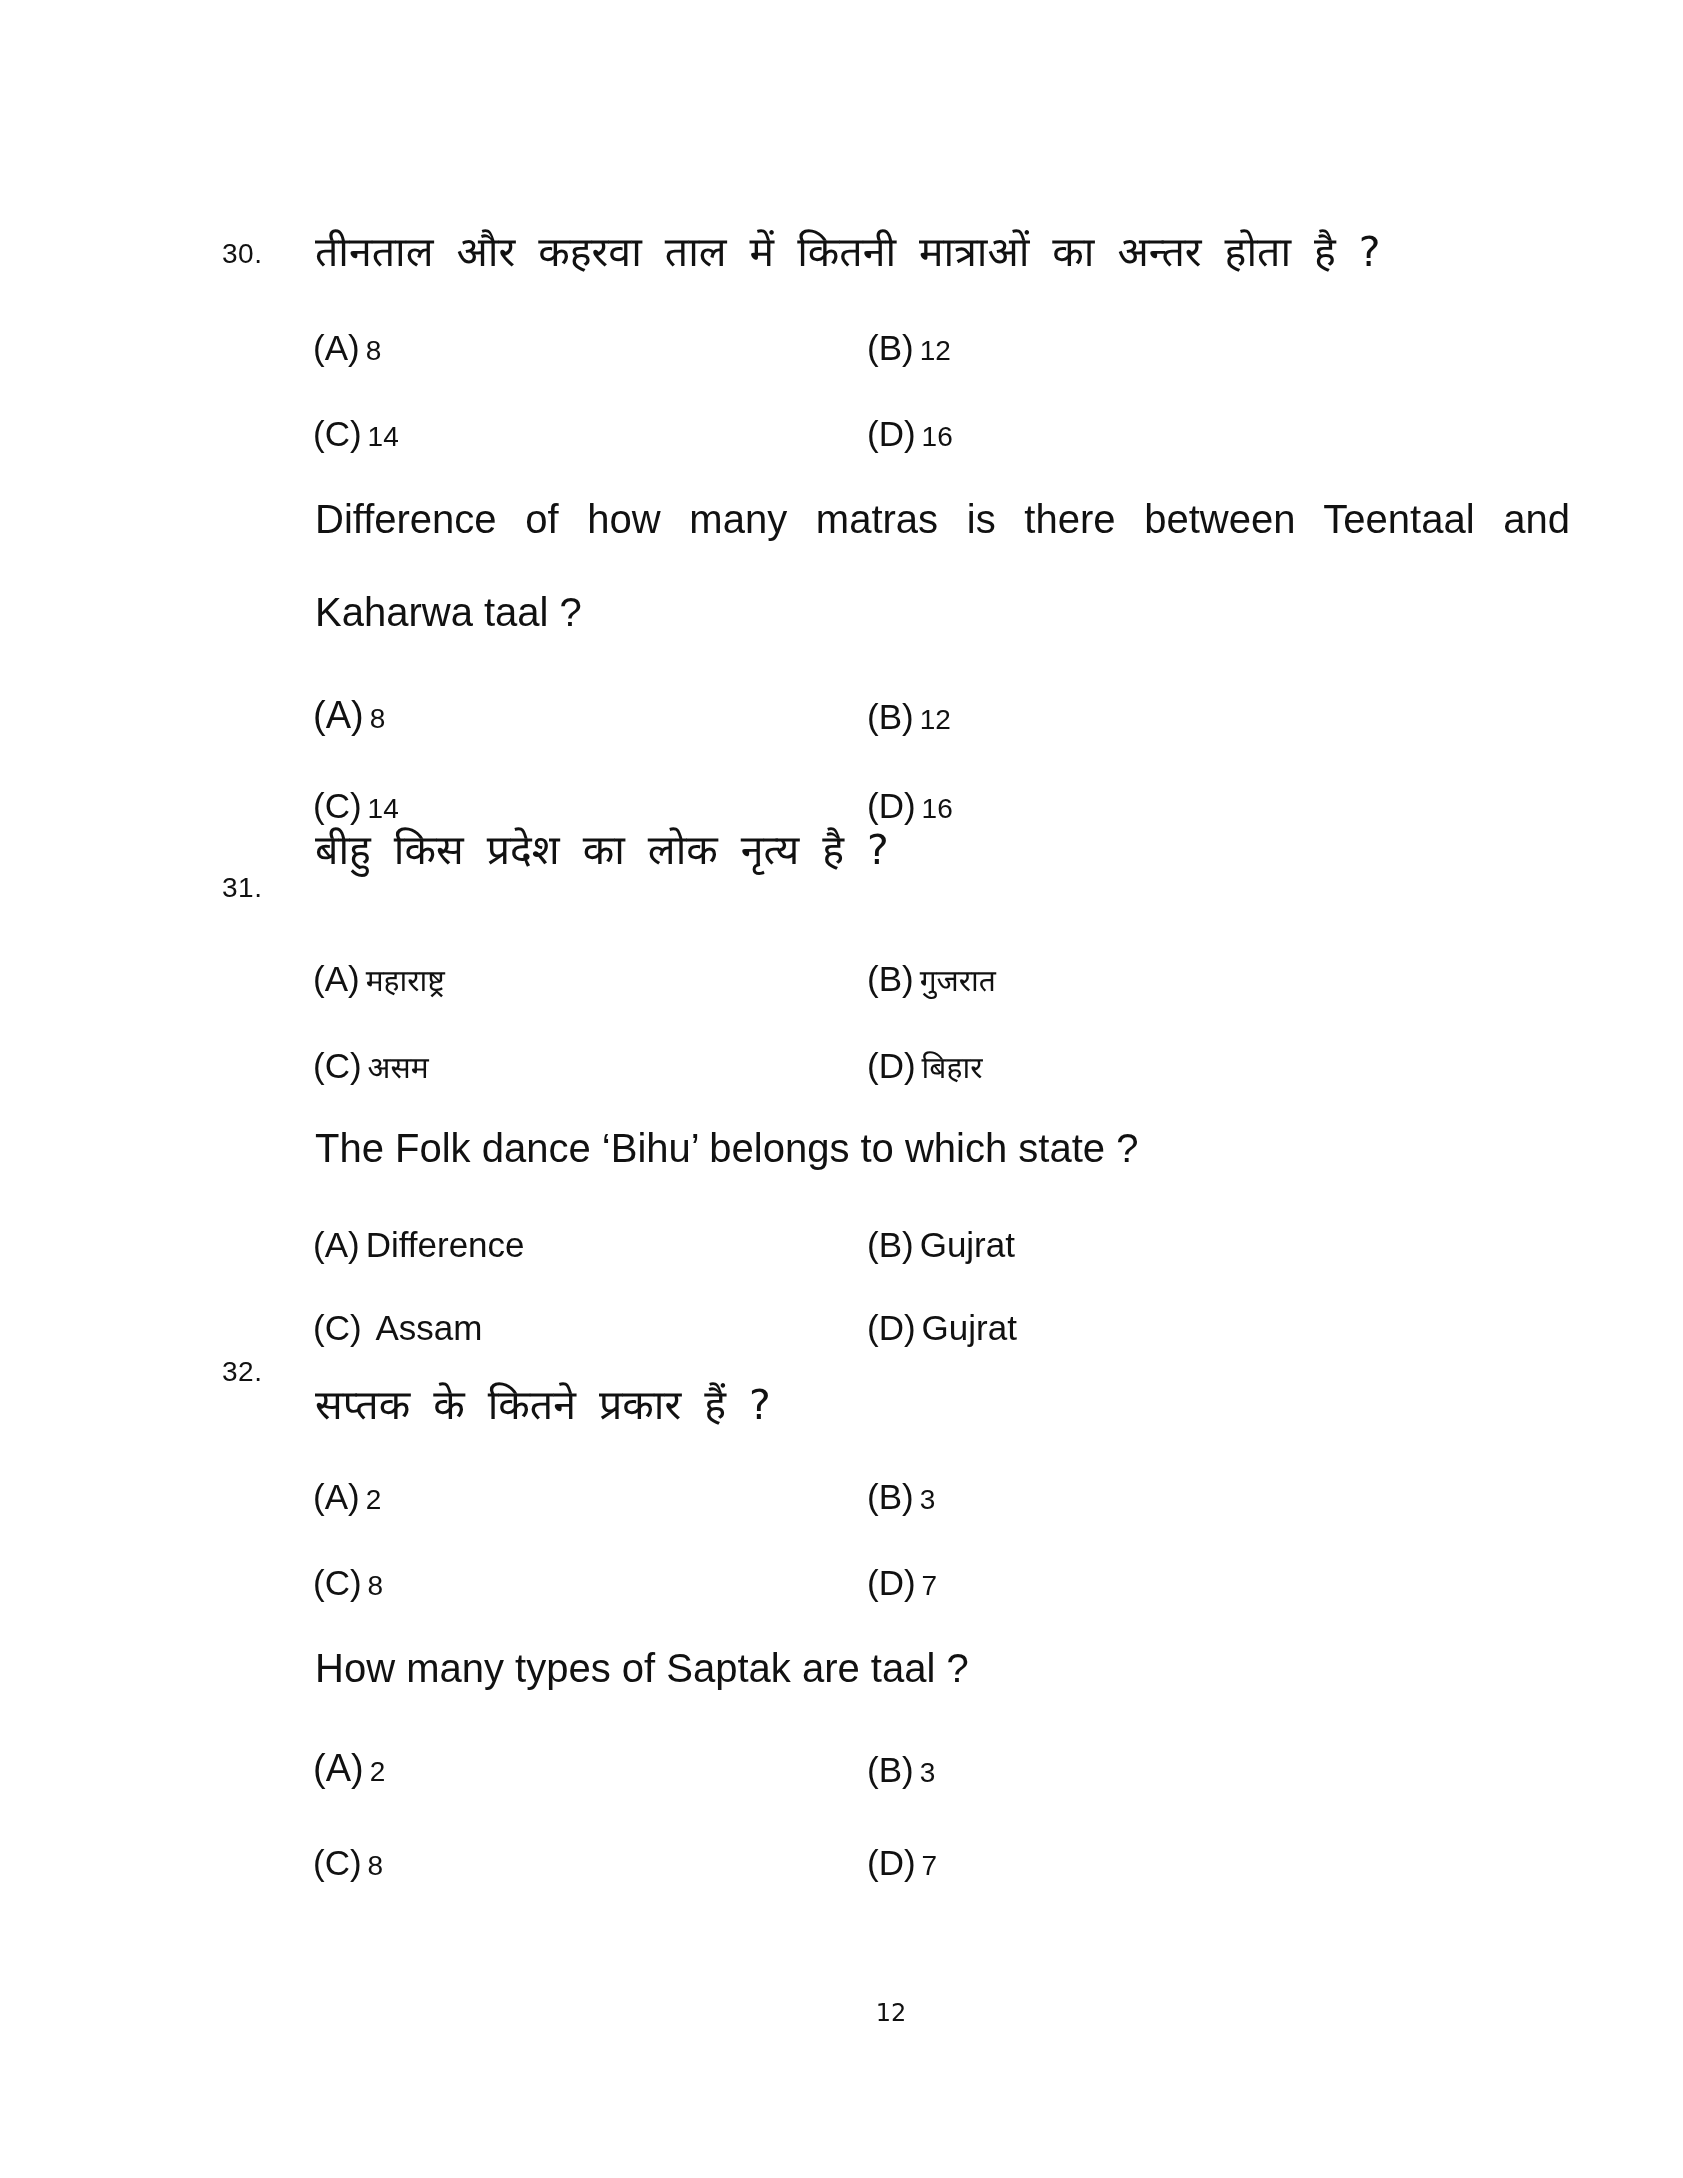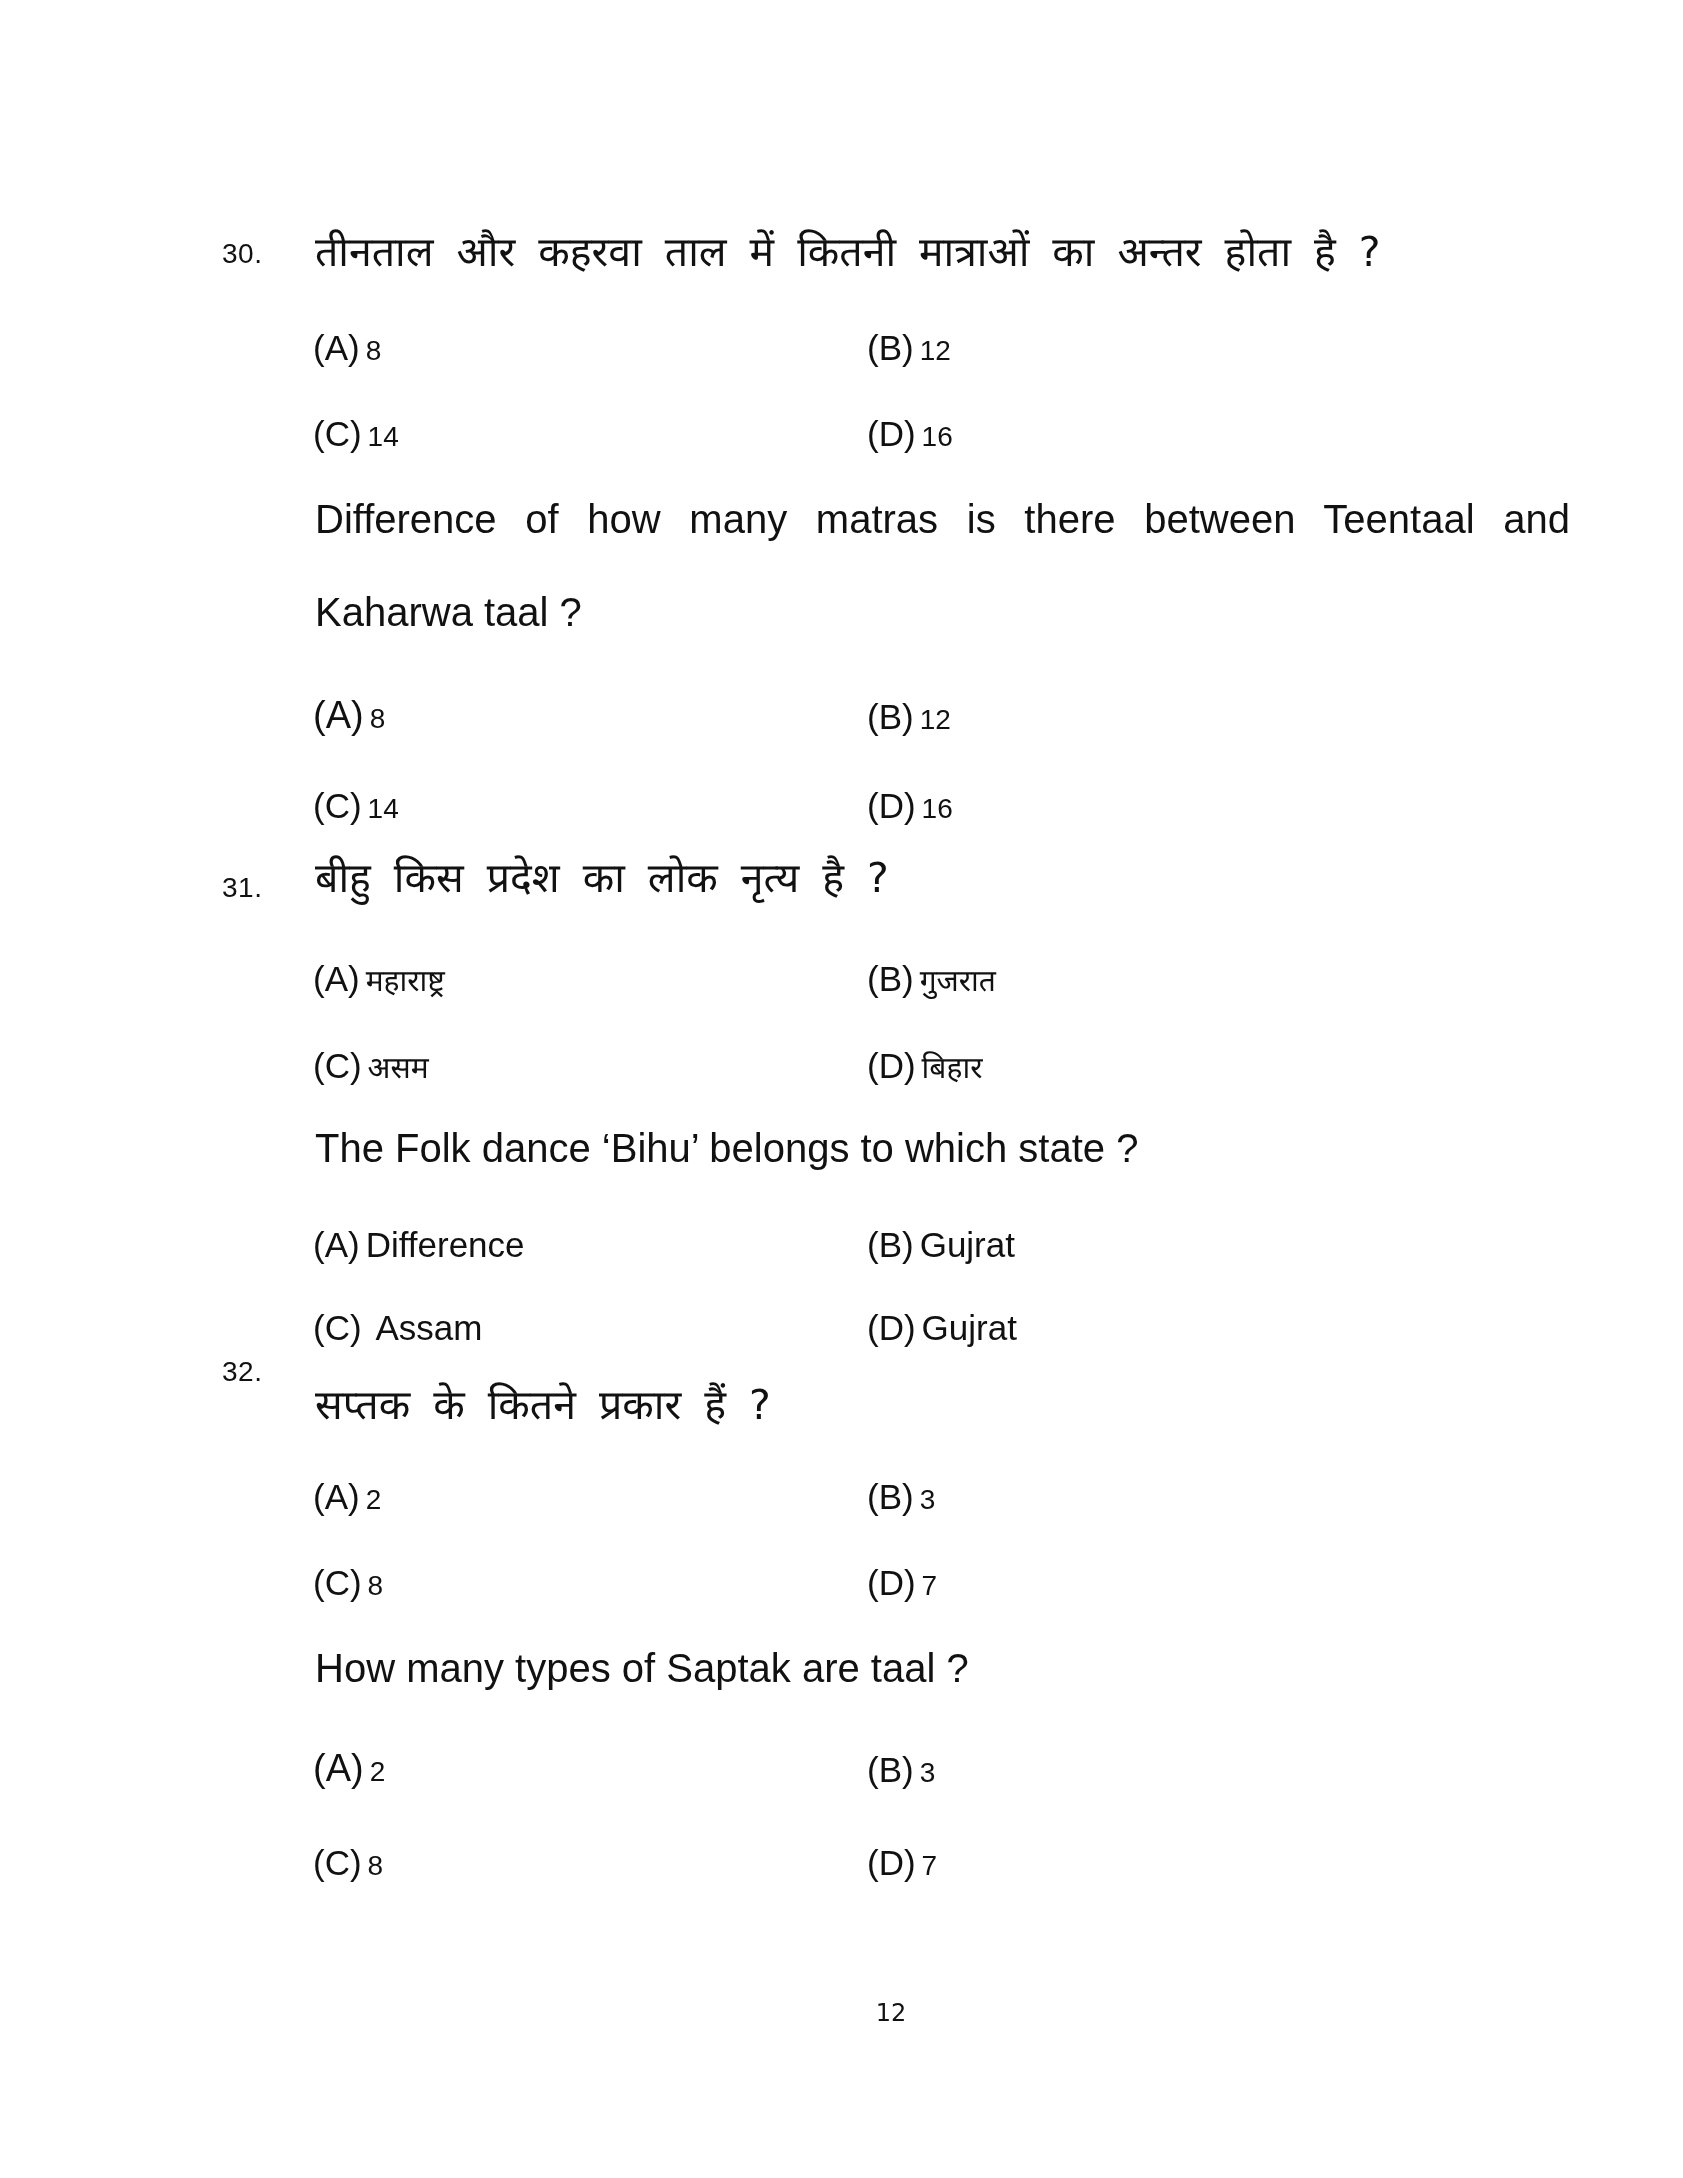--- a/index.html
+++ b/index.html
@@ -119,21 +119,21 @@
     <div class="opt left" style="top:778px;">
       <span class="lbl">(C)</span><span class="val">14</span>
     </div>
     <div class="opt right" style="top:778px;">
       <span class="lbl">(D)</span><span class="val">16</span>
     </div>
   </div>
 
   <div>
     <span class="qnum" style="top:870px;">31.</span>
-    <span class="hindi-q" style="top:856px;">बीहु किस प्रदेश का लोक नृत्य है ?</span>
+    <span class="hindi-q" style="top:828px;">बीहु किस प्रदेश का लोक नृत्य है ?</span>
 
     <div class="opt left" style="top:951px;">
       <span class="lbl">(A)</span><span class="val hi">महाराष्ट्र</span>
     </div>
     <div class="opt right" style="top:951px;">
       <span class="lbl">(B)</span><span class="val hi">गुजरात</span>
     </div>
     <div class="opt left" style="top:1038px;">
       <span class="lbl">(C)</span><span class="val hi">असम</span>
     </div>

